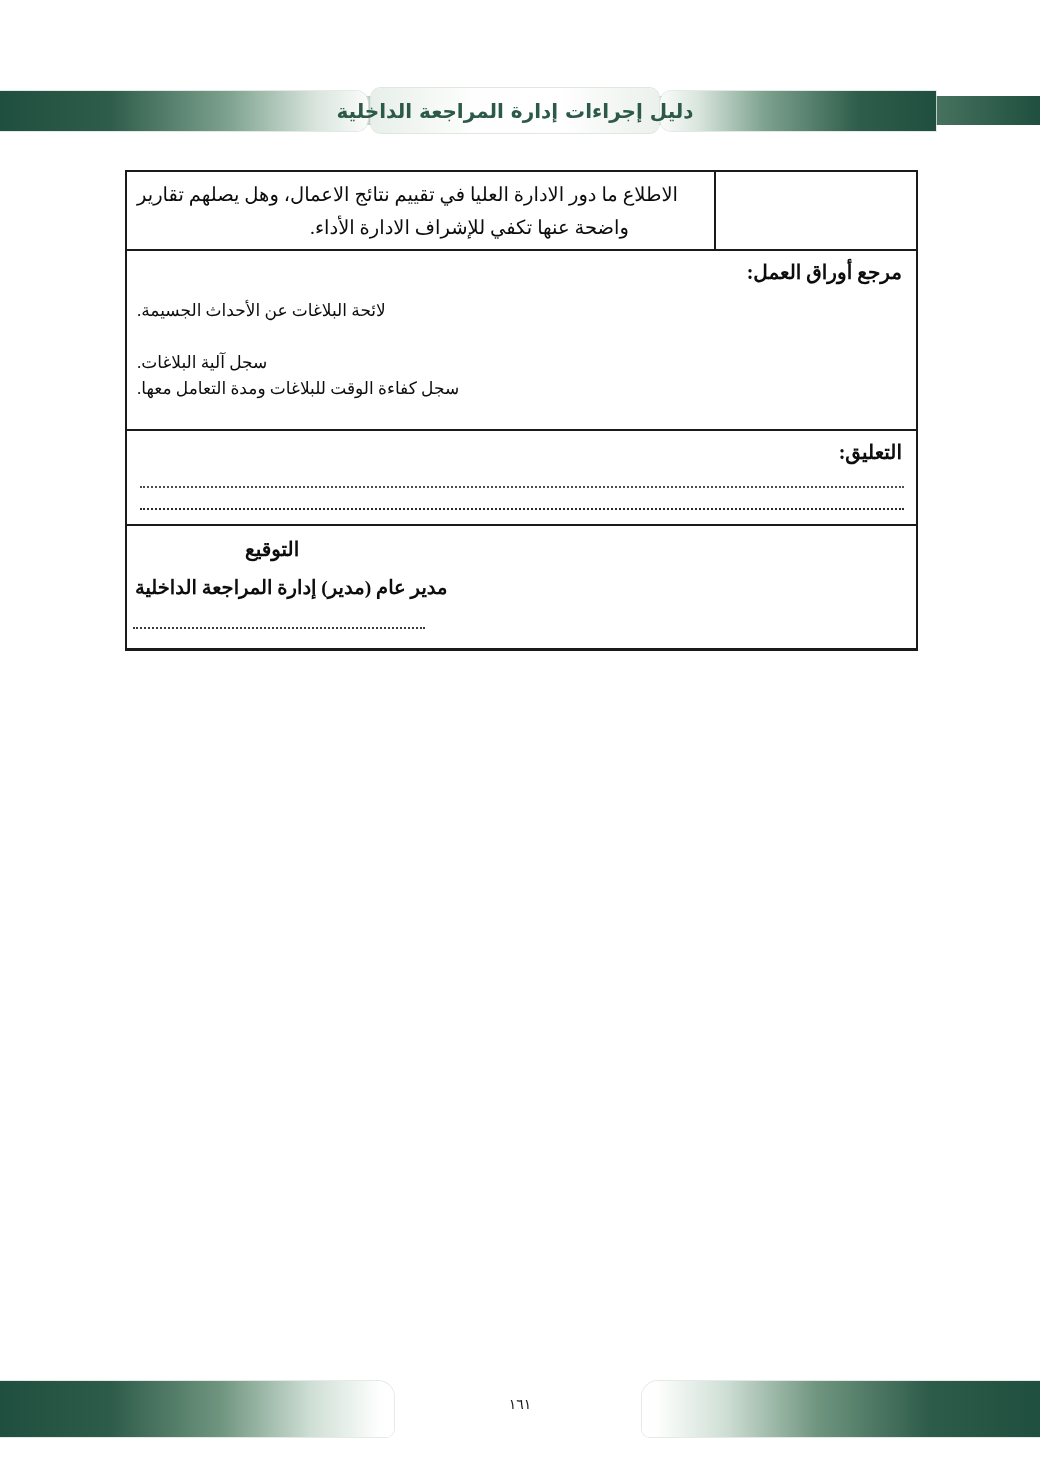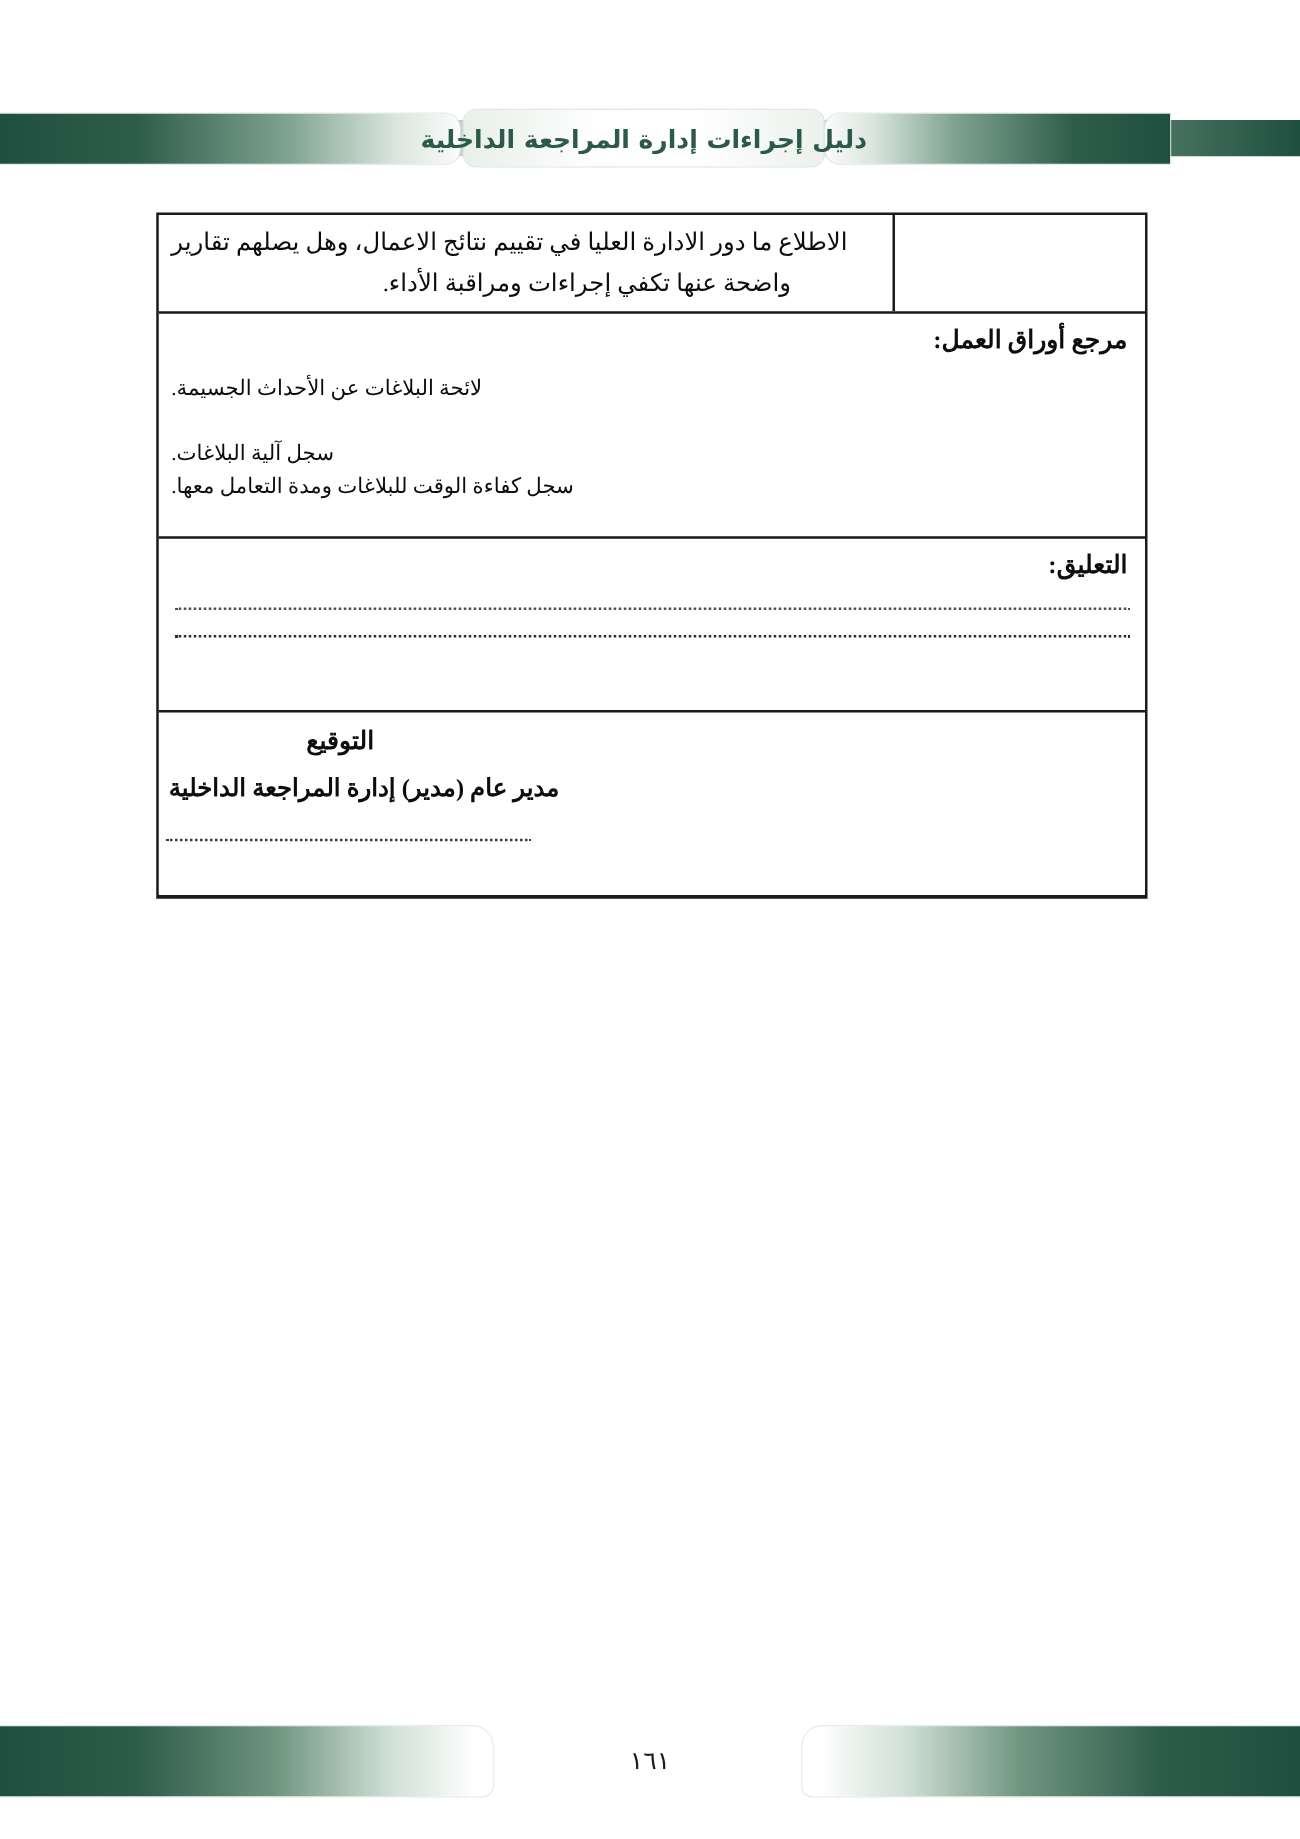--- a/index.html
+++ b/index.html
@@ -57,21 +57,21 @@
   .wp-item{font-size:17px;text-align:left;line-height:26px;}
   .wp-item-1{margin-top:12px;}
   .wp-item-2{margin-top:26px;}
   .wp-item-3{margin-top:0;}
 
   .row-comment{height:95px;padding:8px 9px 0 10px;}
   .dotted-line{height:0;margin:0 3px;}
   .dl-1{margin-top:20px;border-bottom:2px dotted #4d4d4d;}
   .dl-2{margin-top:20px;border-bottom:2px dotted #2b2b2b;}
 
-  .row-signature{height:148px;margin-top:44px;}
+  .row-signature{height:124px;}
   .sig-title{font-weight:700;font-size:20px;text-align:left;padding:10px 0 0 118px;line-height:26px;}
   .sig-role{font-weight:700;font-size:19.5px;text-align:left;padding:13px 0 0 8px;line-height:26px;}
   .sig-line{
     width:292px;height:0;border-bottom:2px dotted #3a3a3a;
     margin:26px auto 0 6px; 
   }
 
   
   .foot-bar{position:absolute;top:1381px;height:56px;}
   .foot-left{
@@ -79,21 +79,21 @@
     background:linear-gradient(to right,#1f4f3f 0%,#2e5c4a 28%,#6f957f 56%,#cfdfd5 79%,#fdfefd 96%,#ffffff 100%);
     box-shadow:0 0 0 1px #e4eae5;
   }
   .foot-right{
     left:642px;width:398px;border-radius:16px 0 0 8px;
     background:linear-gradient(to left,#1f4f3f 0%,#2e5c4a 28%,#6f957f 56%,#cfdfd5 79%,#fdfefd 96%,#ffffff 100%);
     box-shadow:0 0 0 1px #e4eae5;
   }
   .page-number{
     position:absolute;top:1396px;left:0;width:1040px;text-align:center;
-    font-size:20px;color:#1b1b1b;direction:rtl;
+    font-size:14px;color:#1b1b1b;direction:rtl;
   }
 </style>
 </head>
 <body>
 
 <div class="page">
 
   <div class="header">
     <div class="band"></div>
     <div class="tab tab-left"></div>
@@ -102,21 +102,21 @@
       <span class="header-title">دليل إجراءات إدارة المراجعة الداخلية</span>
     </div>
   </div>
 
   <div class="doc-table">
 
     <div class="row row-question">
       <div class="empty-cell"></div>
       <div class="question-cell">
         <div class="q-line1">الاطلاع ما دور الادارة العليا في تقييم نتائج الاعمال، وهل يصلهم تقارير</div>
-        <div class="q-line2">واضحة عنها تكفي إجراءات ومراقبة الأداء.</div>
+        <div class="q-line2">واضحة عنها تكفي للإشراف الادارة الأداء.</div>
       </div>
     </div>
 
     <div class="row row-workpapers">
       <div class="section-title">مرجع أوراق العمل:</div>
       <div class="wp-item wp-item-1">لائحة البلاغات عن الأحداث الجسيمة.</div>
       <div class="wp-item wp-item-2">سجل آلية البلاغات.</div>
       <div class="wp-item wp-item-3">سجل كفاءة الوقت للبلاغات ومدة التعامل معها.</div>
     </div>
 

